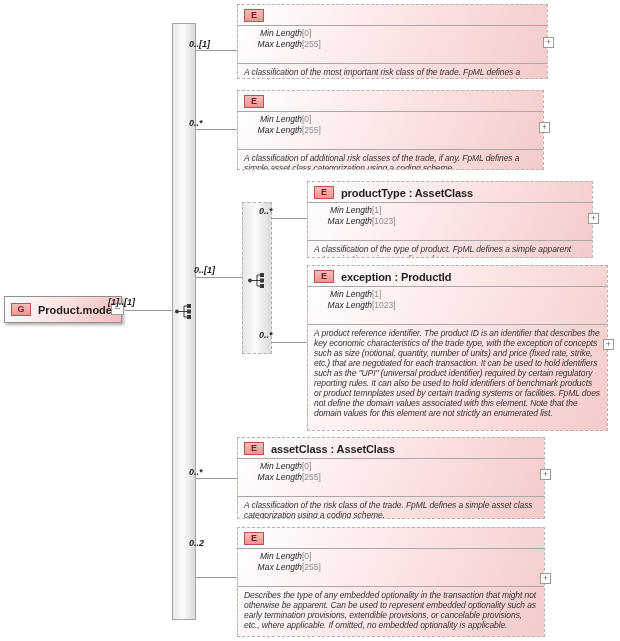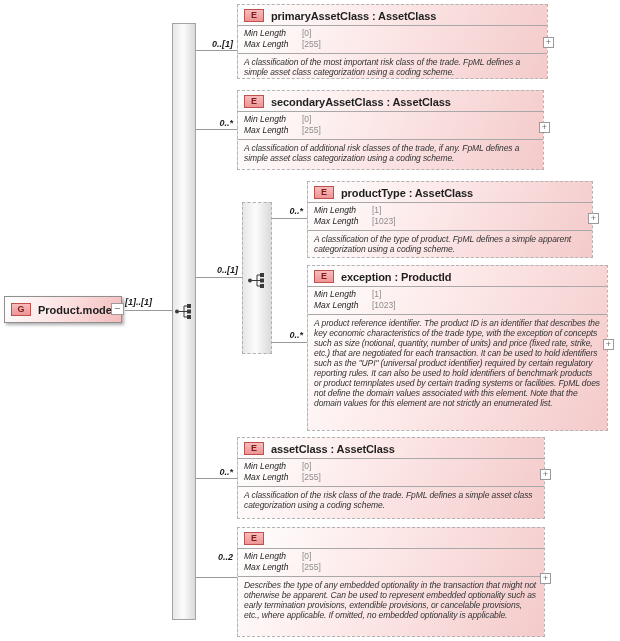--- a/index.html
+++ b/index.html
@@ -3,21 +3,21 @@
 <meta charset="utf-8">
 <style>
   html,body{margin:0;padding:0;background:#fff;}
   .canvas{position:relative;width:620px;height:641px;background:#ffffff;
           font-family:"Liberation Sans",sans-serif;overflow:hidden;}
 
   
   .hline{position:absolute;height:1px;background:#9a9a9a;}
 
   
-  .card{position:absolute;width:44px;text-align:right;
+  .card{position:absolute;width:44px;
         font-style:italic;font-weight:bold;font-size:9px;color:#1a1a1a;}
 
   
   .root-box{position:absolute;left:4px;top:296px;width:118px;height:27px;
             box-sizing:border-box;border:1px solid #8f8f8f;
             background:linear-gradient(115deg,#ffffff 0%,#fbdede 55%,#f3bcbc 100%);
             box-shadow:2px 2px 3px rgba(110,110,110,.55);
             display:flex;align-items:center;gap:7px;padding:0 6px;}
   .root-title{font-weight:bold;font-size:11px;color:#1c1c1c;white-space:nowrap;}
   .toggle{position:absolute;left:111px;top:303px;width:13px;height:12px;
@@ -47,21 +47,21 @@
   #el1{left:237px;top:90px;width:307px;height:80px;}
   #el2{left:307px;top:181px;width:286px;height:77px;}
   #el3{left:307px;top:265px;width:301px;height:166px;}
   #el4{left:237px;top:437px;width:308px;height:82px;}
   #el5{left:237px;top:527px;width:308px;height:110px;}
 
   .el-header{display:flex;align-items:center;gap:7px;padding:4px 6px 3px 6px;
              border-bottom:1px solid #a8a8a8;}
   .el-title{font-weight:bold;font-size:11px;color:#1f1f1f;letter-spacing:-0.1px;
             white-space:nowrap;}
-  .el-attrs{padding:2px 6px 3px 6px;border-bottom:1px solid #a8a8a8;}
+  .el-attrs{padding:2px 6px 13px 6px;border-bottom:1px solid #a8a8a8;text-align:right;}
   .attr-row{display:flex;font-size:8.5px;line-height:11px;}
   .attr-label{width:58px;font-style:italic;color:#1f1f1f;}
   .attr-value{color:#8c8c8c;}
   .el-desc{padding:3px 6px;font-style:italic;font-size:8.5px;line-height:10px;
            color:#333;letter-spacing:-0.1px;}
 
   
   .plus{position:absolute;width:11px;height:11px;box-sizing:border-box;
         border:1px solid #9a9a9a;background:#fff;color:#6f6f6f;
         font-size:9px;line-height:8px;text-align:center;cursor:pointer;}
@@ -83,21 +83,21 @@
   #line5{left:196px;top:577px;width:41px;}
 
   
   #card-root{left:108px;top:297px;}
   #card0{left:189px;top:39px;}
   #card1{left:189px;top:118px;}
   #card-group{left:194px;top:265px;}
   #card2{left:259px;top:206px;}
   #card3{left:259px;top:330px;}
   #card4{left:189px;top:467px;}
-  #card5{left:189px;top:552px;}
+  #card5{left:189px;top:538px;}
 </style>
 </head>
 <body>
 
 <div class="canvas">
 
   <div class="root-box">
     <span class="badge">G</span>
     <span class="root-title">Product.model</span>
   </div>
@@ -136,40 +136,38 @@
   <div class="card" id="card1">0..*</div>
   <div class="card" id="card-group">0..[1]</div>
   <div class="card" id="card2">0..*</div>
   <div class="card" id="card3">0..*</div>
   <div class="card" id="card4">0..*</div>
   <div class="card" id="card5">0..2</div>
 
   <div class="el-box" id="el0">
     <div class="el-header">
       <span class="badge">E</span>
-      <span class="el-title">primaryAssetClass : AssetClass</span>
     </div>
     <div class="el-attrs">
       <div class="attr-row">
         <span class="attr-label">Min Length</span>
         <span class="attr-value">[0]</span>
       </div>
       <div class="attr-row">
         <span class="attr-label">Max Length</span>
         <span class="attr-value">[255]</span>
       </div>
     </div>
     <div class="el-desc">A classification of the most important risk class of the trade. FpML defines a simple asset class categorization using a coding scheme.</div>
   </div>
   <div class="plus" id="plus0">+</div>
 
   <div class="el-box" id="el1">
     <div class="el-header">
       <span class="badge">E</span>
-      <span class="el-title">secondaryAssetClass : AssetClass</span>
     </div>
     <div class="el-attrs">
       <div class="attr-row">
         <span class="attr-label">Min Length</span>
         <span class="attr-value">[0]</span>
       </div>
       <div class="attr-row">
         <span class="attr-label">Max Length</span>
         <span class="attr-value">[255]</span>
       </div>

